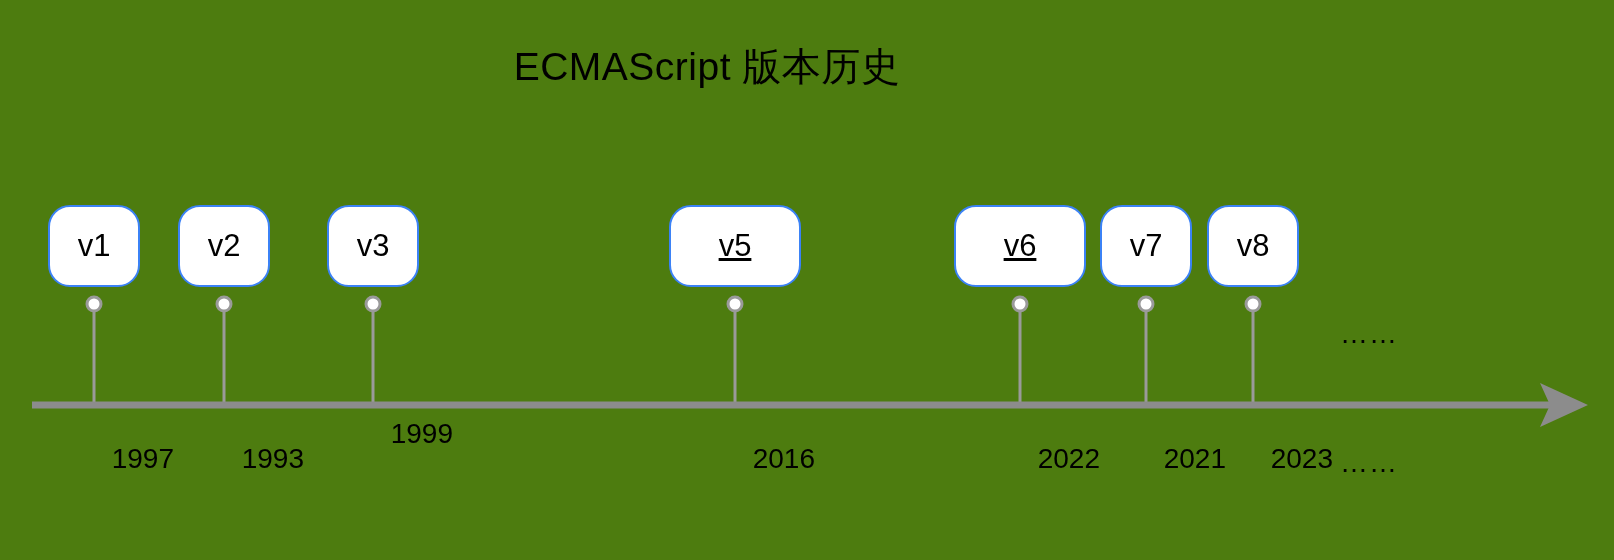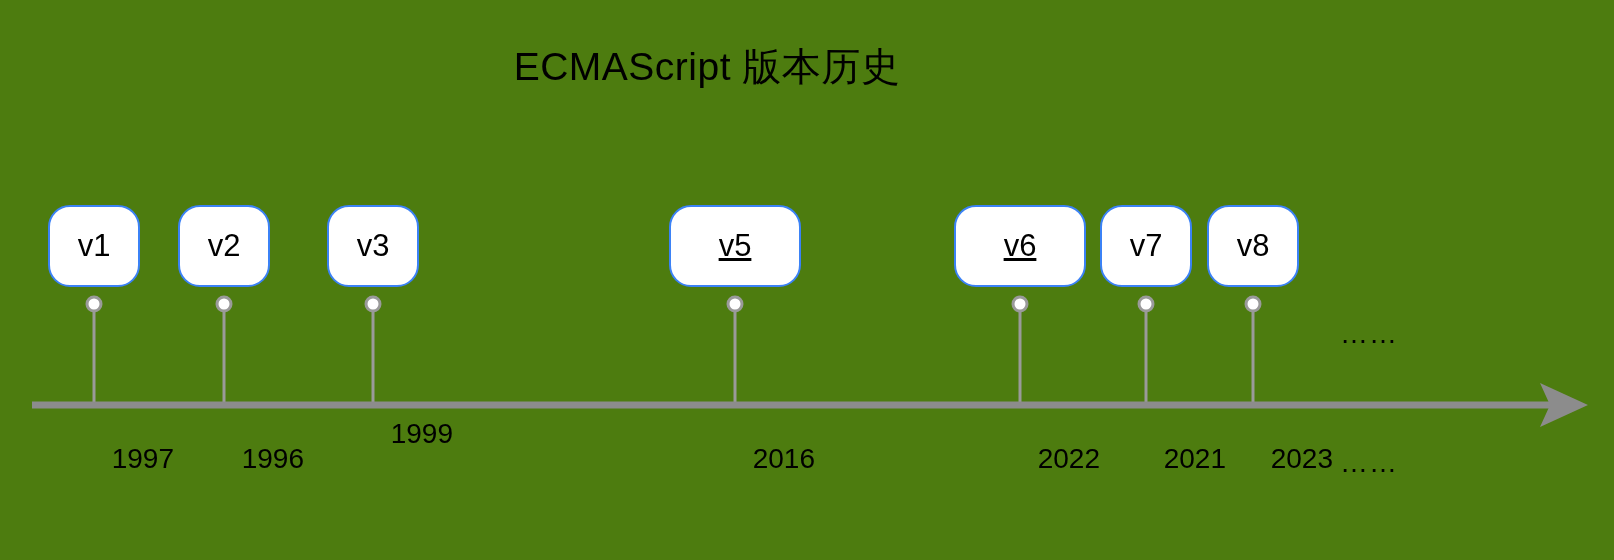--- a/index.html
+++ b/index.html
@@ -115,21 +115,21 @@
     <polygon id="axis-arrow" points="1540,383 1588,405 1540,427 1550,405" fill="#8c8c8c"></polygon>
   </svg>
 
   <div id="milestones">
       <div class="milestone" style="left: 94px;">
         <div class="badge narrow">v1</div>
         <div class="year-label">1997</div>
       </div>
       <div class="milestone" style="left: 224px;">
         <div class="badge narrow">v2</div>
-        <div class="year-label">1996</div>
+        <div class="year-label">1993</div>
       </div>
       <div class="milestone" style="left: 373px;">
         <div class="badge narrow">v3</div>
         <div class="year-label raised">1999</div>
       </div>
       <div class="milestone" style="left: 735px;">
         <div class="badge wide">v5</div>
         <div class="year-label">2016</div>
       </div>
       <div class="milestone" style="left: 1020px;">

